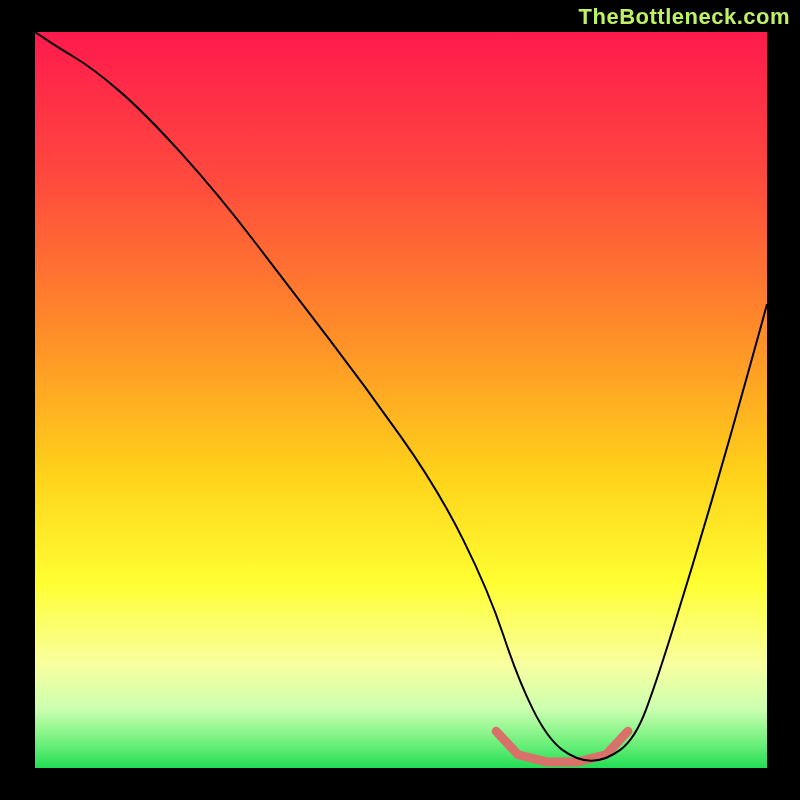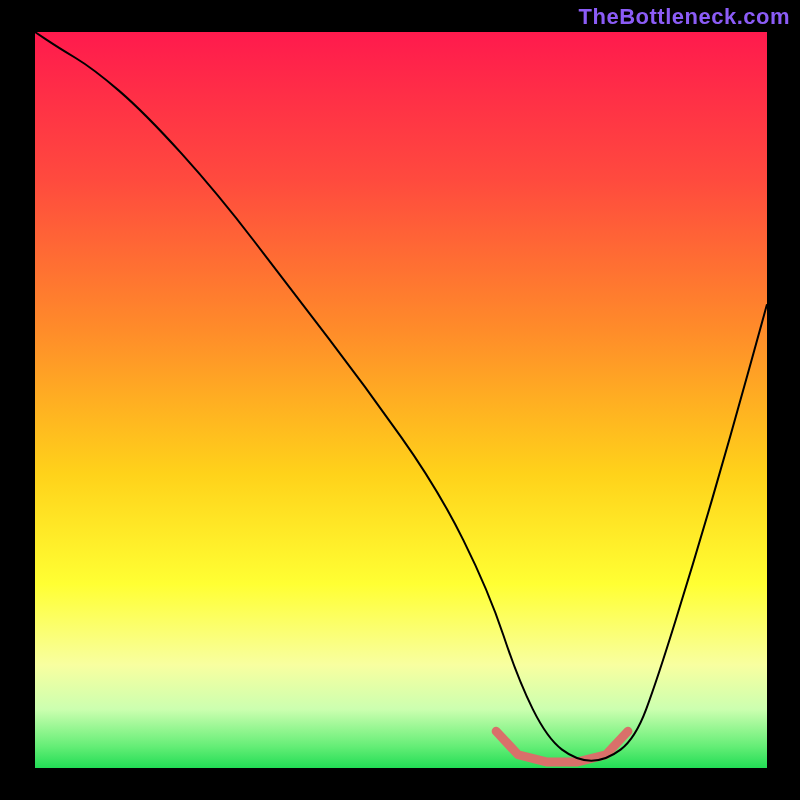--- a/index.html
+++ b/index.html
@@ -14,21 +14,21 @@
   .frame {
     position: relative;
     width: 800px;
     height: 800px;
     background: #000;
   }
   .watermark {
     position: absolute;
     top: 4px;
     right: 10px;
-    color: #8b5cf6;
+    color: #bef264;
     font-size: 22px;
     font-weight: bold;
     letter-spacing: 0.5px;
     z-index: 5;
   }
   svg {
     position: absolute;
     top: 0;
     left: 0;
   }

